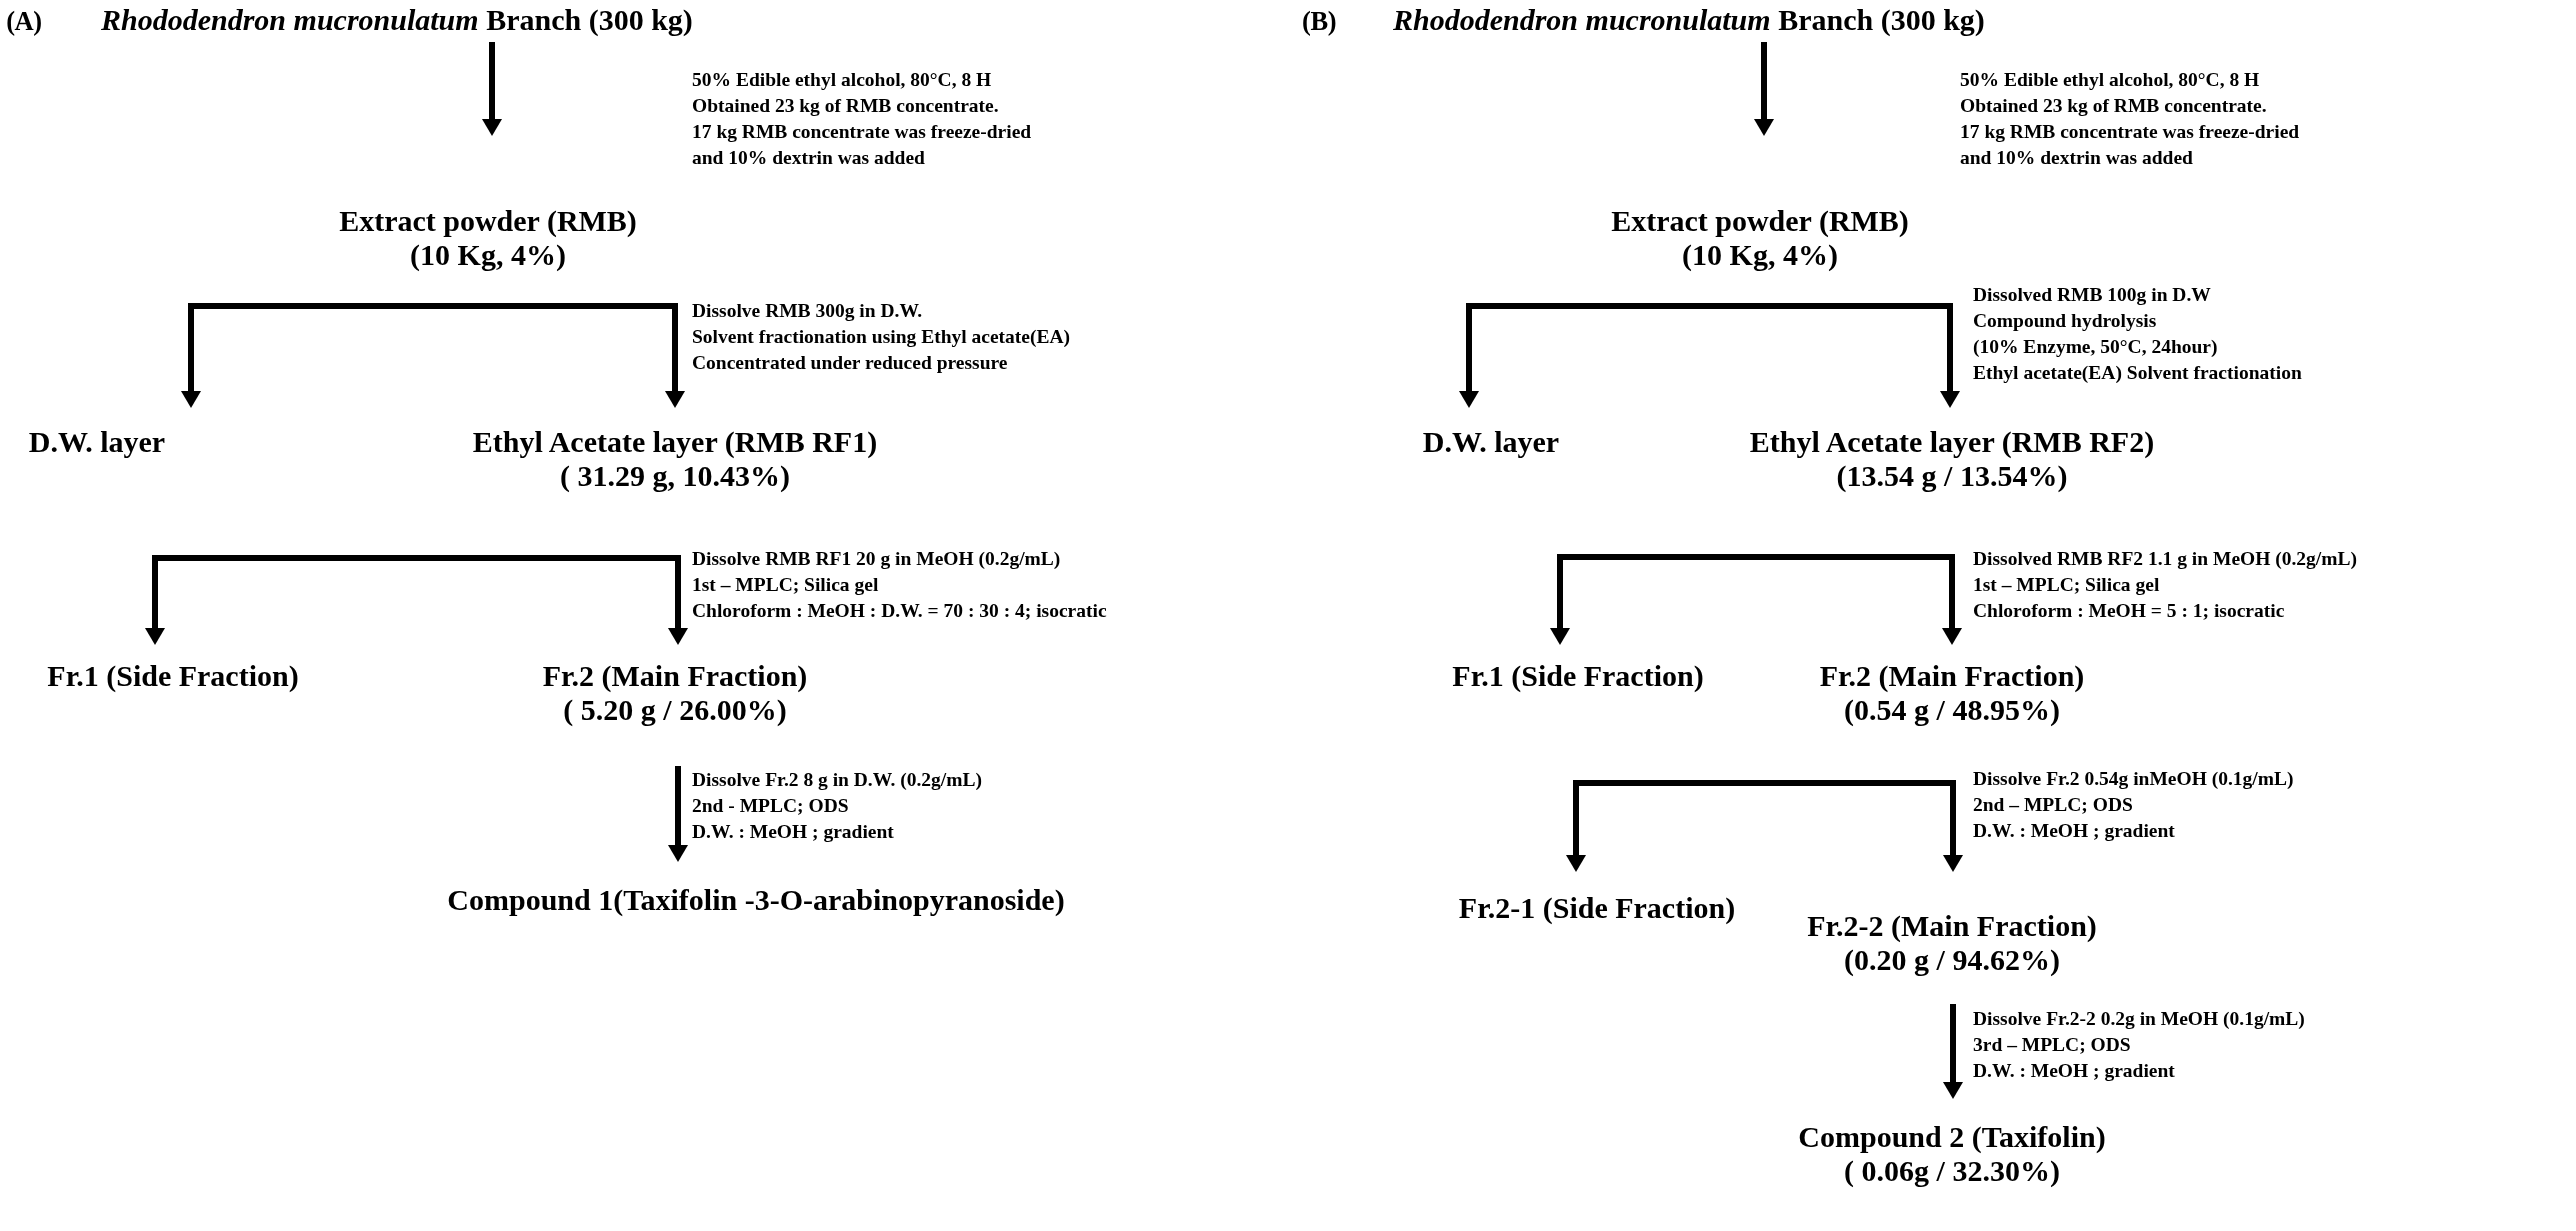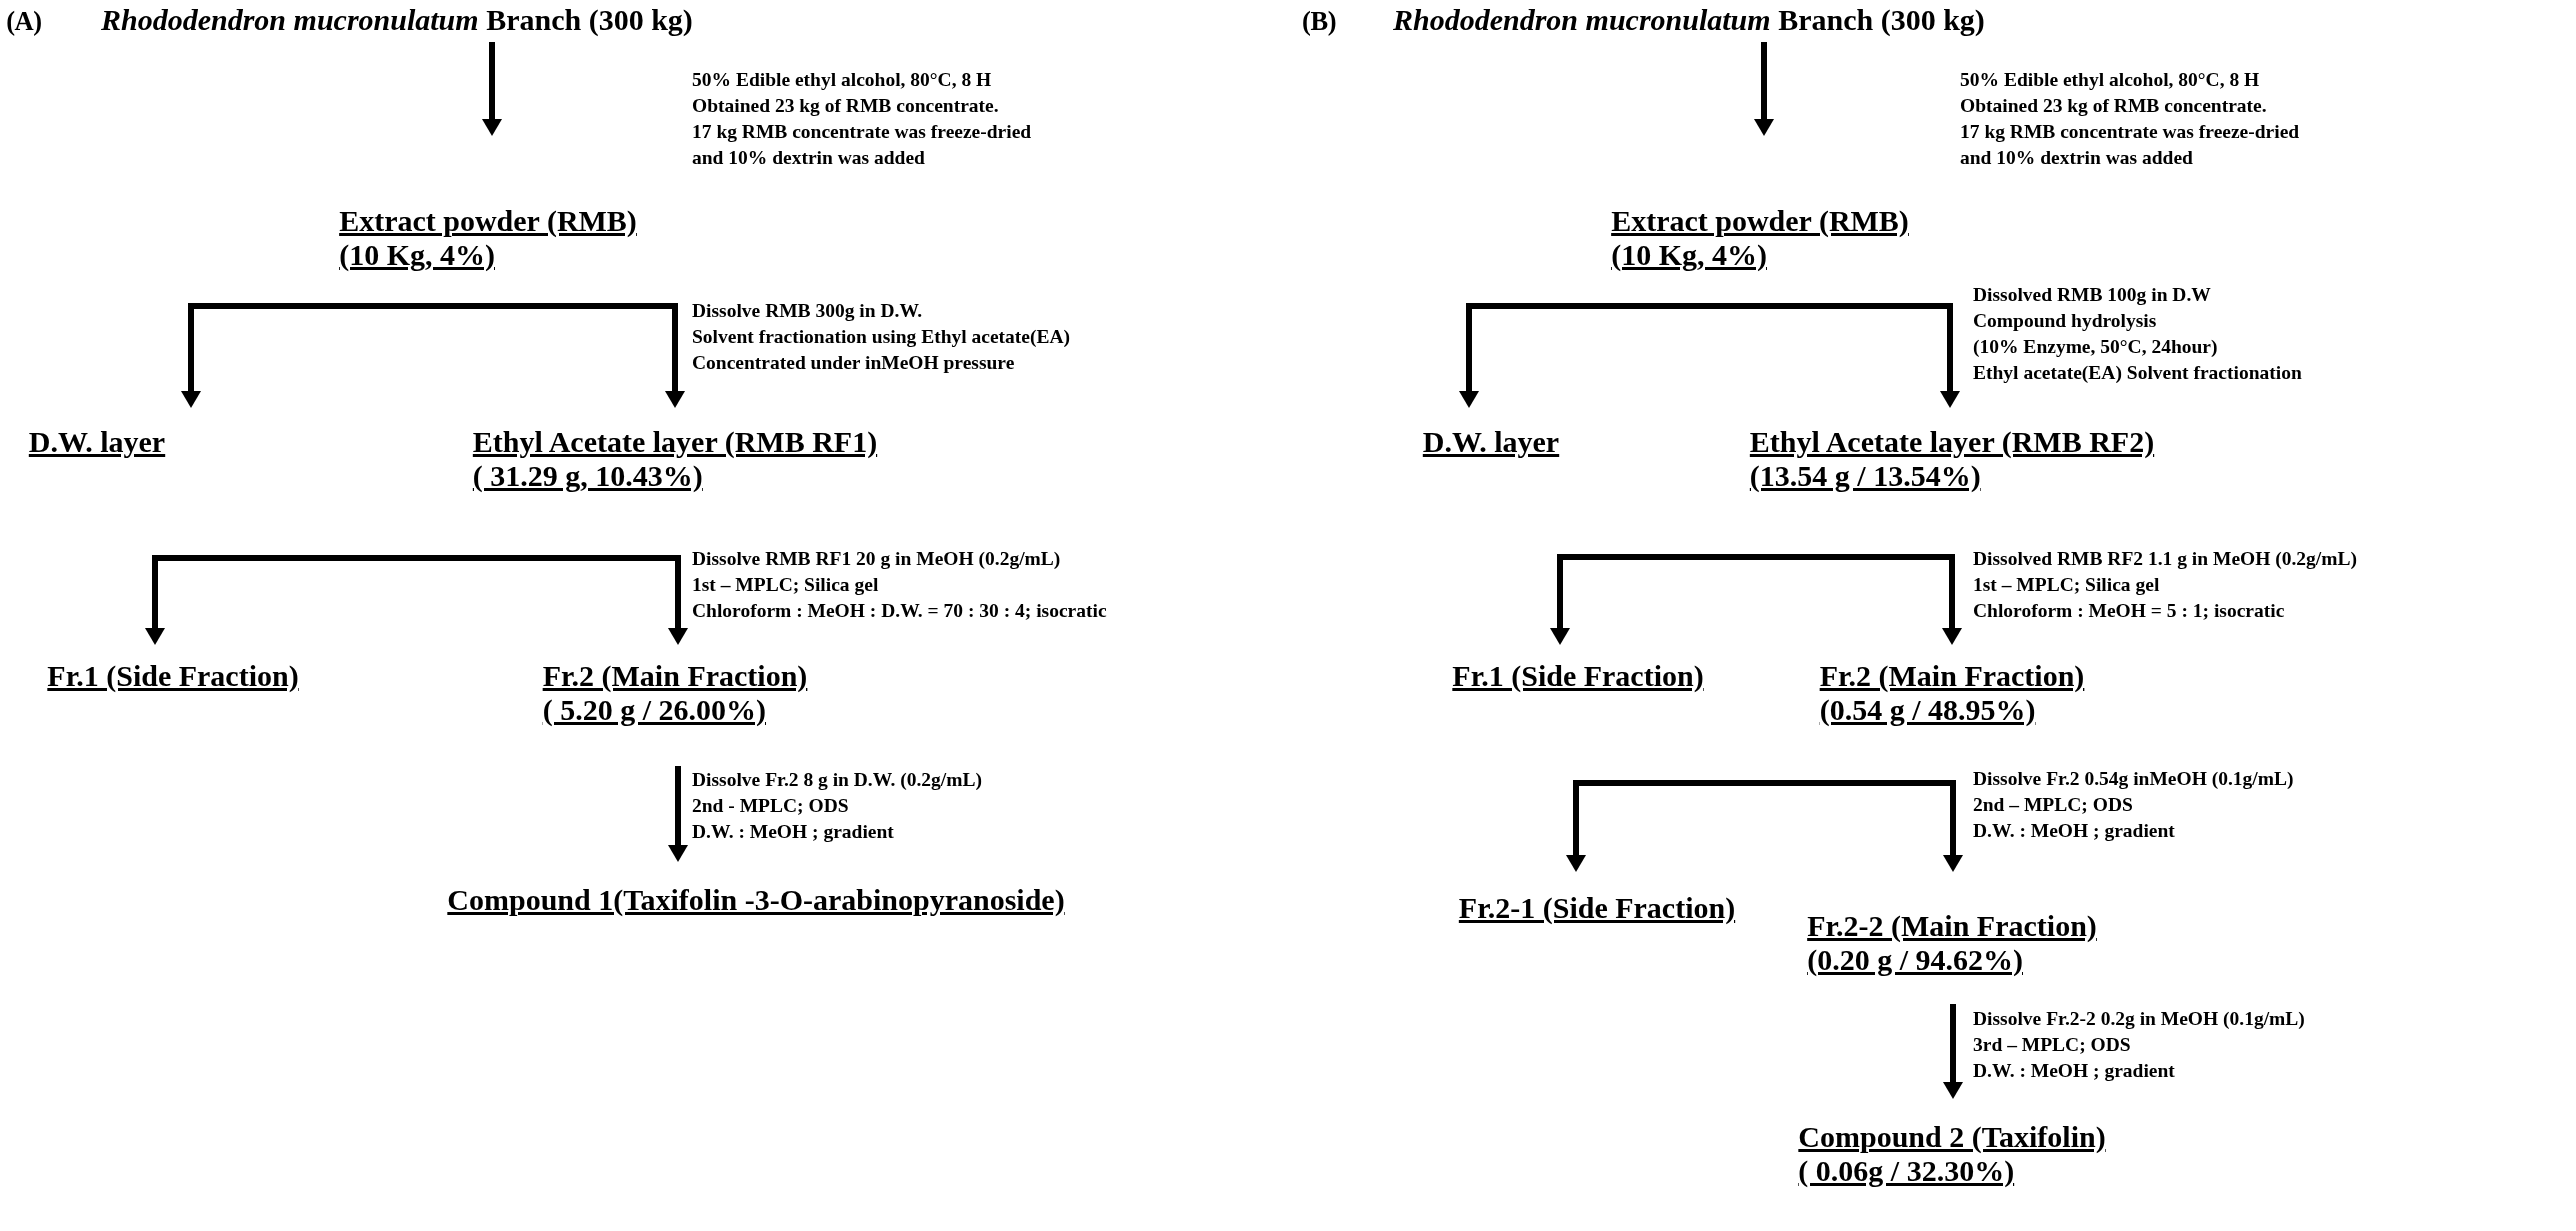--- a/index.html
+++ b/index.html
@@ -8,21 +8,21 @@
   .panel{position:absolute;top:0;height:1232px;}
   .panel-a{left:0;width:1288px;}
   .panel-b{left:1288px;width:1288px;}
 
   .abs{position:absolute;}
 
   .panel-label{font-size:26.5px;font-weight:bold;letter-spacing:-0.4px;}
   .title{font-size:30px;font-weight:bold;white-space:nowrap;}
   .title .sp{font-style:italic;}
 
-  .node{font-size:30px;font-weight:bold;line-height:1.12;white-space:nowrap;text-decoration:underline;}
+  .node{font-size:30px;font-weight:bold;line-height:1.12;text-align:center;white-space:nowrap;}
 
   .ann{font-size:19.5px;font-weight:bold;line-height:1.33;white-space:nowrap;}
 
   
   .vline{position:absolute;background:#000;width:5.5px;}
   .hline{position:absolute;background:#000;height:5.5px;}
   .head{position:absolute;width:0;height:0;border-left:10px solid transparent;
         border-right:10px solid transparent;border-top:17px solid #000;}
 </style>
 </head>
@@ -53,21 +53,21 @@
 
   <div class="hline" style="left:188px;top:303px;width:490px;"></div>
   <div class="vline" style="left:188px;top:303px;height:94px;"></div>
   <div class="head" style="left:181px;top:391px;"></div>
   <div class="vline" style="left:672px;top:303px;height:94px;"></div>
   <div class="head" style="left:665px;top:391px;"></div>
 
   <div class="abs ann" style="left:692px;top:298px;">
     <div>Dissolve RMB 300g in D.W.</div>
     <div>Solvent fractionation using Ethyl acetate(EA)</div>
-    <div>Concentrated under inMeOH pressure</div>
+    <div>Concentrated under reduced pressure</div>
   </div>
 
   <div class="abs node" style="left:97px;top:425px;transform:translateX(-50%);">
     <div>D.W. layer</div>
   </div>
 
   <div class="abs node" style="left:675px;top:425px;transform:translateX(-50%);">
     <div>Ethyl Acetate layer (RMB RF1)</div>
     <div>( 31.29 g, 10.43%)</div>
   </div>

